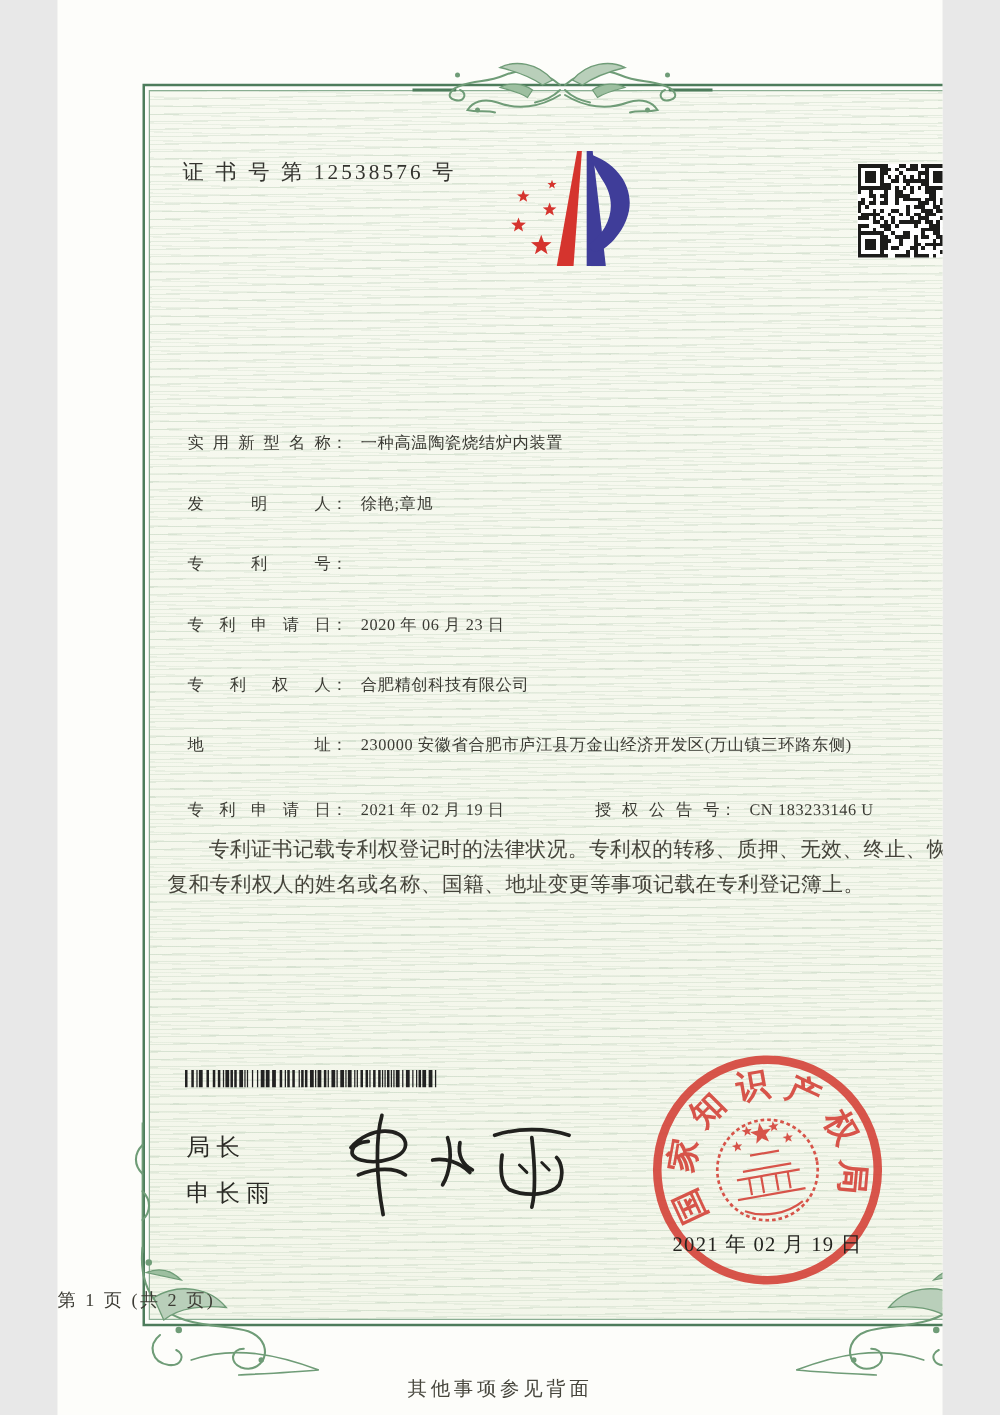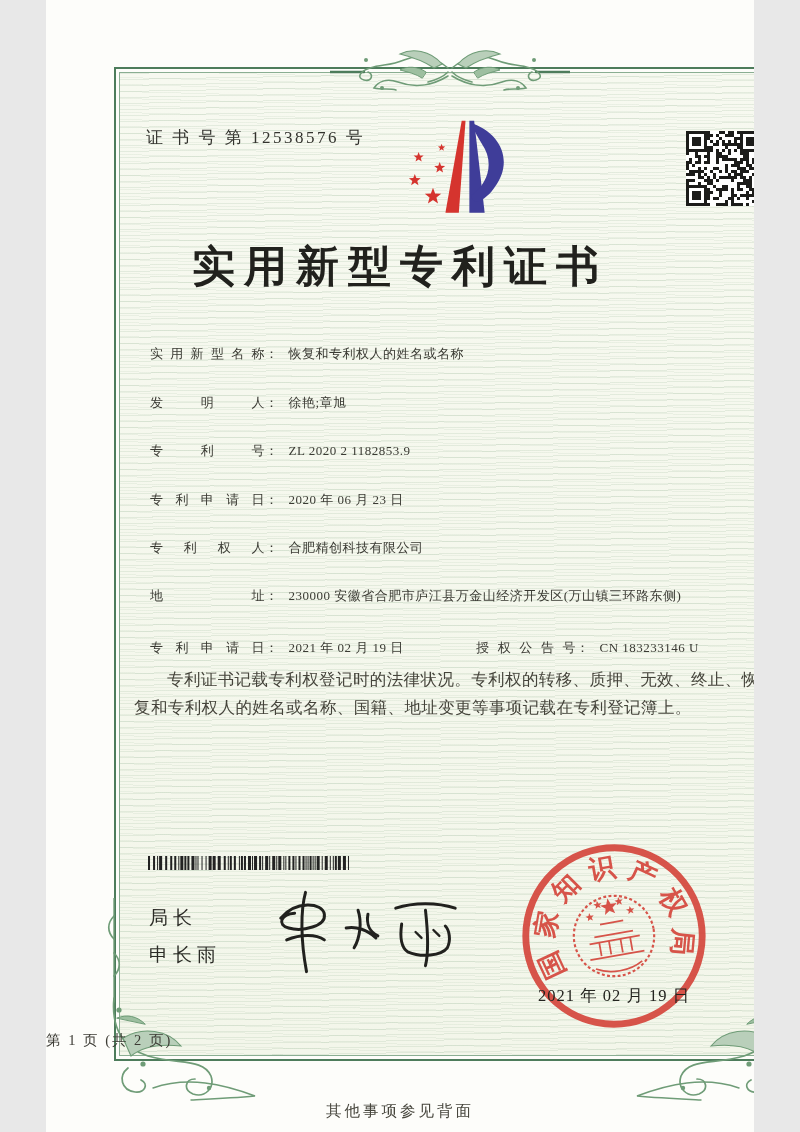--- a/index.html
+++ b/index.html
@@ -458,36 +458,34 @@
         <rect x="13" y="24" width="1" height="1"></rect>
         <rect x="15" y="24" width="1" height="1"></rect>
         <rect x="16" y="24" width="1" height="1"></rect>
         <rect x="17" y="24" width="1" height="1"></rect>
         <rect x="18" y="24" width="1" height="1"></rect>
         <rect x="20" y="24" width="1" height="1"></rect>
         <rect x="23" y="24" width="1" height="1"></rect>
       </svg>
   </div>
 
-  <div class="title">实用新型专利证书</div>
 
   <div class="frow" style="top:340px">
     <span class="flabel">实用新型名称</span>
       <span class="fcolon">：</span>
-      <span class="fvalue">恢复和专利权人的姓名或名称</span>
+      <span class="fvalue">一种高温陶瓷烧结炉内装置</span>
   </div>
   <div class="frow" style="top:389px">
     <span class="flabel">发明人</span>
       <span class="fcolon">：</span>
       <span class="fvalue">徐艳;章旭</span>
   </div>
   <div class="frow" style="top:437px">
     <span class="flabel">专利号</span>
       <span class="fcolon">：</span>
-      <span class="fvalue">ZL 2020 2 1182853.9</span>
   </div>
   <div class="frow" style="top:486px">
     <span class="flabel">专利申请日</span>
       <span class="fcolon">：</span>
       <span class="fvalue">2020 年 06 月 23 日</span>
   </div>
   <div class="frow" style="top:534px">
     <span class="flabel">专利权人</span>
       <span class="fcolon">：</span>
       <span class="fvalue">合肥精创科技有限公司</span>

